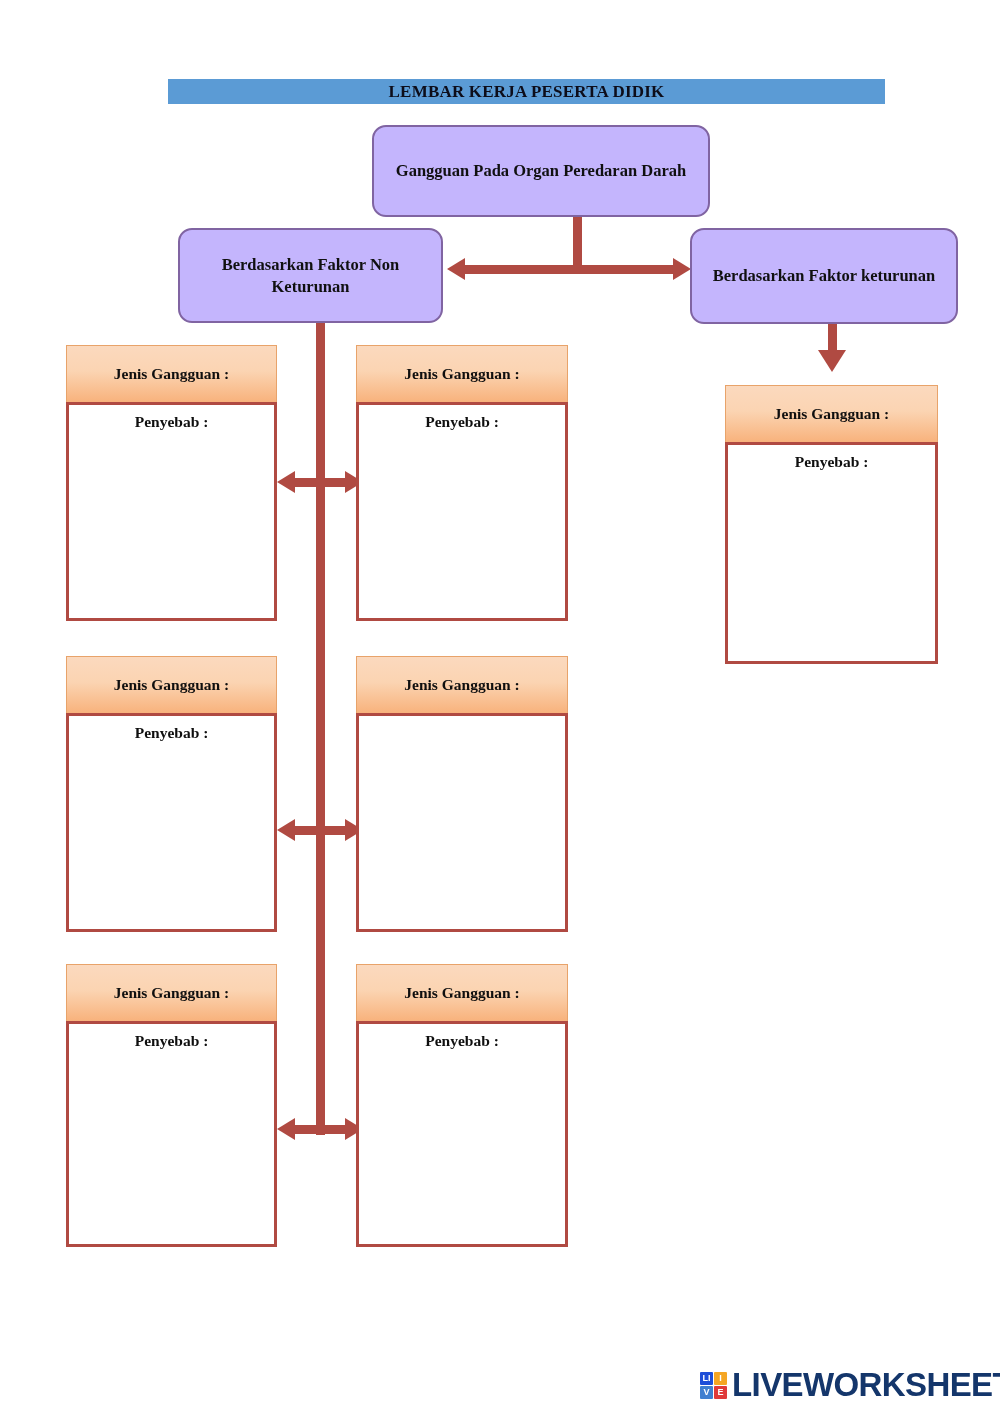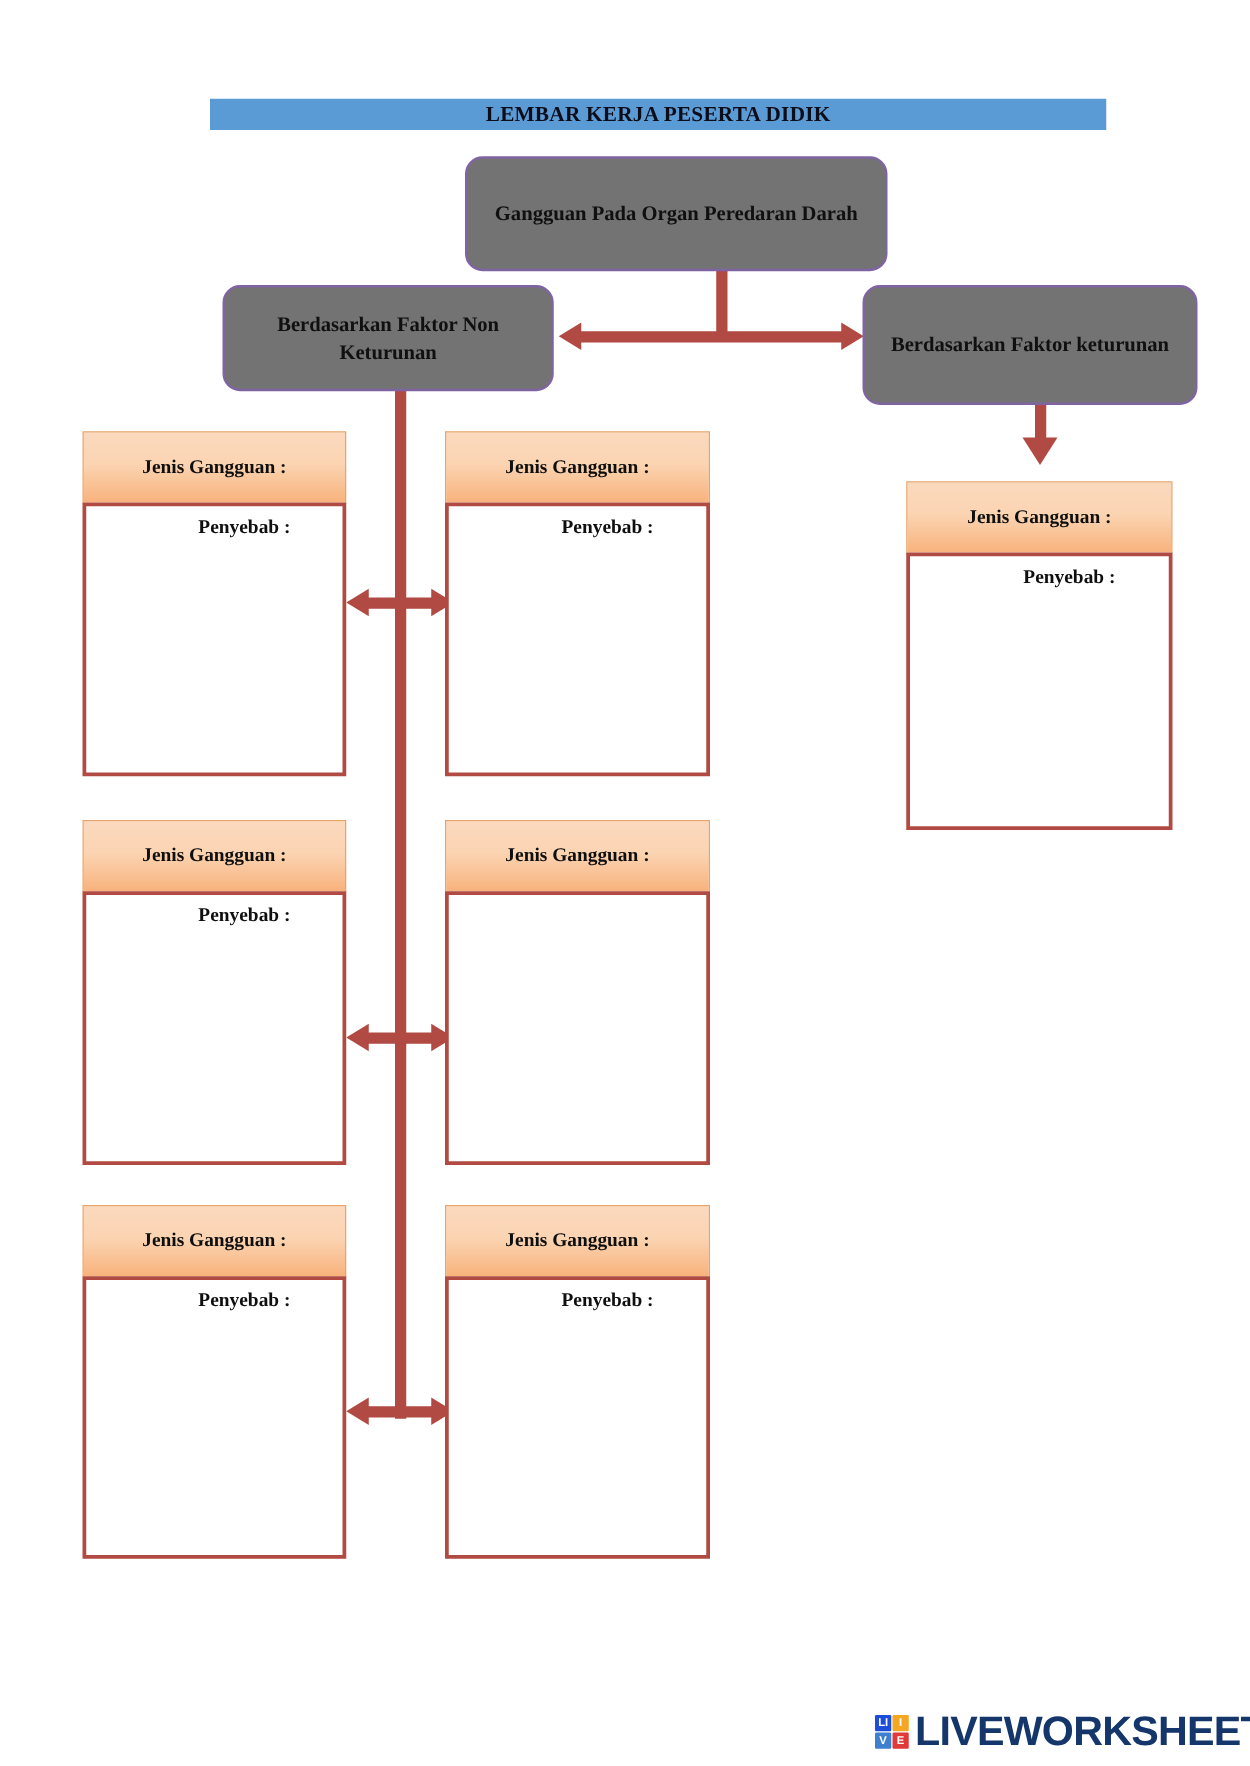--- a/index.html
+++ b/index.html
@@ -34,35 +34,35 @@
     align-items: center;
     justify-content: center;
     text-align: center;
   }
 
   
   .flowbox {
     position: absolute;
     border: 2.5px solid #8064A2;
     border-radius: 14px;
-    background: #737373;
+    background: #c4b5fd;
     display: flex;
     align-items: center;
     justify-content: center;
     text-align: center;
     font-weight: bold;
     color: #101010;
     font-size: 16.5px;
     line-height: 1.28;
     box-sizing: border-box;
     padding: 4px 16px;
     z-index: 5;
   }
   #box-root   { left: 372px; top: 125px; width: 338px; height: 92px; }
-  #box-left   { left: 178px; top: 228px; width: 265px; height: 85px; }
+  #box-left   { left: 178px; top: 228px; width: 265px; height: 95px; }
   #box-right  { left: 690px; top: 228px; width: 268px; height: 96px; }
 
   
   .line-v {
     position: absolute;
     background: #B04A42;
     z-index: 1;
   }
   .arrow-down {
     position: absolute;
@@ -126,21 +126,20 @@
   }
   .card-body .label {
     position: absolute;
     left: 0;
     top: 8px;
     width: 100%;
     text-align: center;
     font-weight: bold;
     font-size: 15.5px;
     color: #0f0f0f;
-    margin-left: 24px;
   }
 
   
   #lw-logo {
     position: absolute;
     left: 700px;
     top: 1366px;
     display: flex;
     align-items: center;
     gap: 5px;

